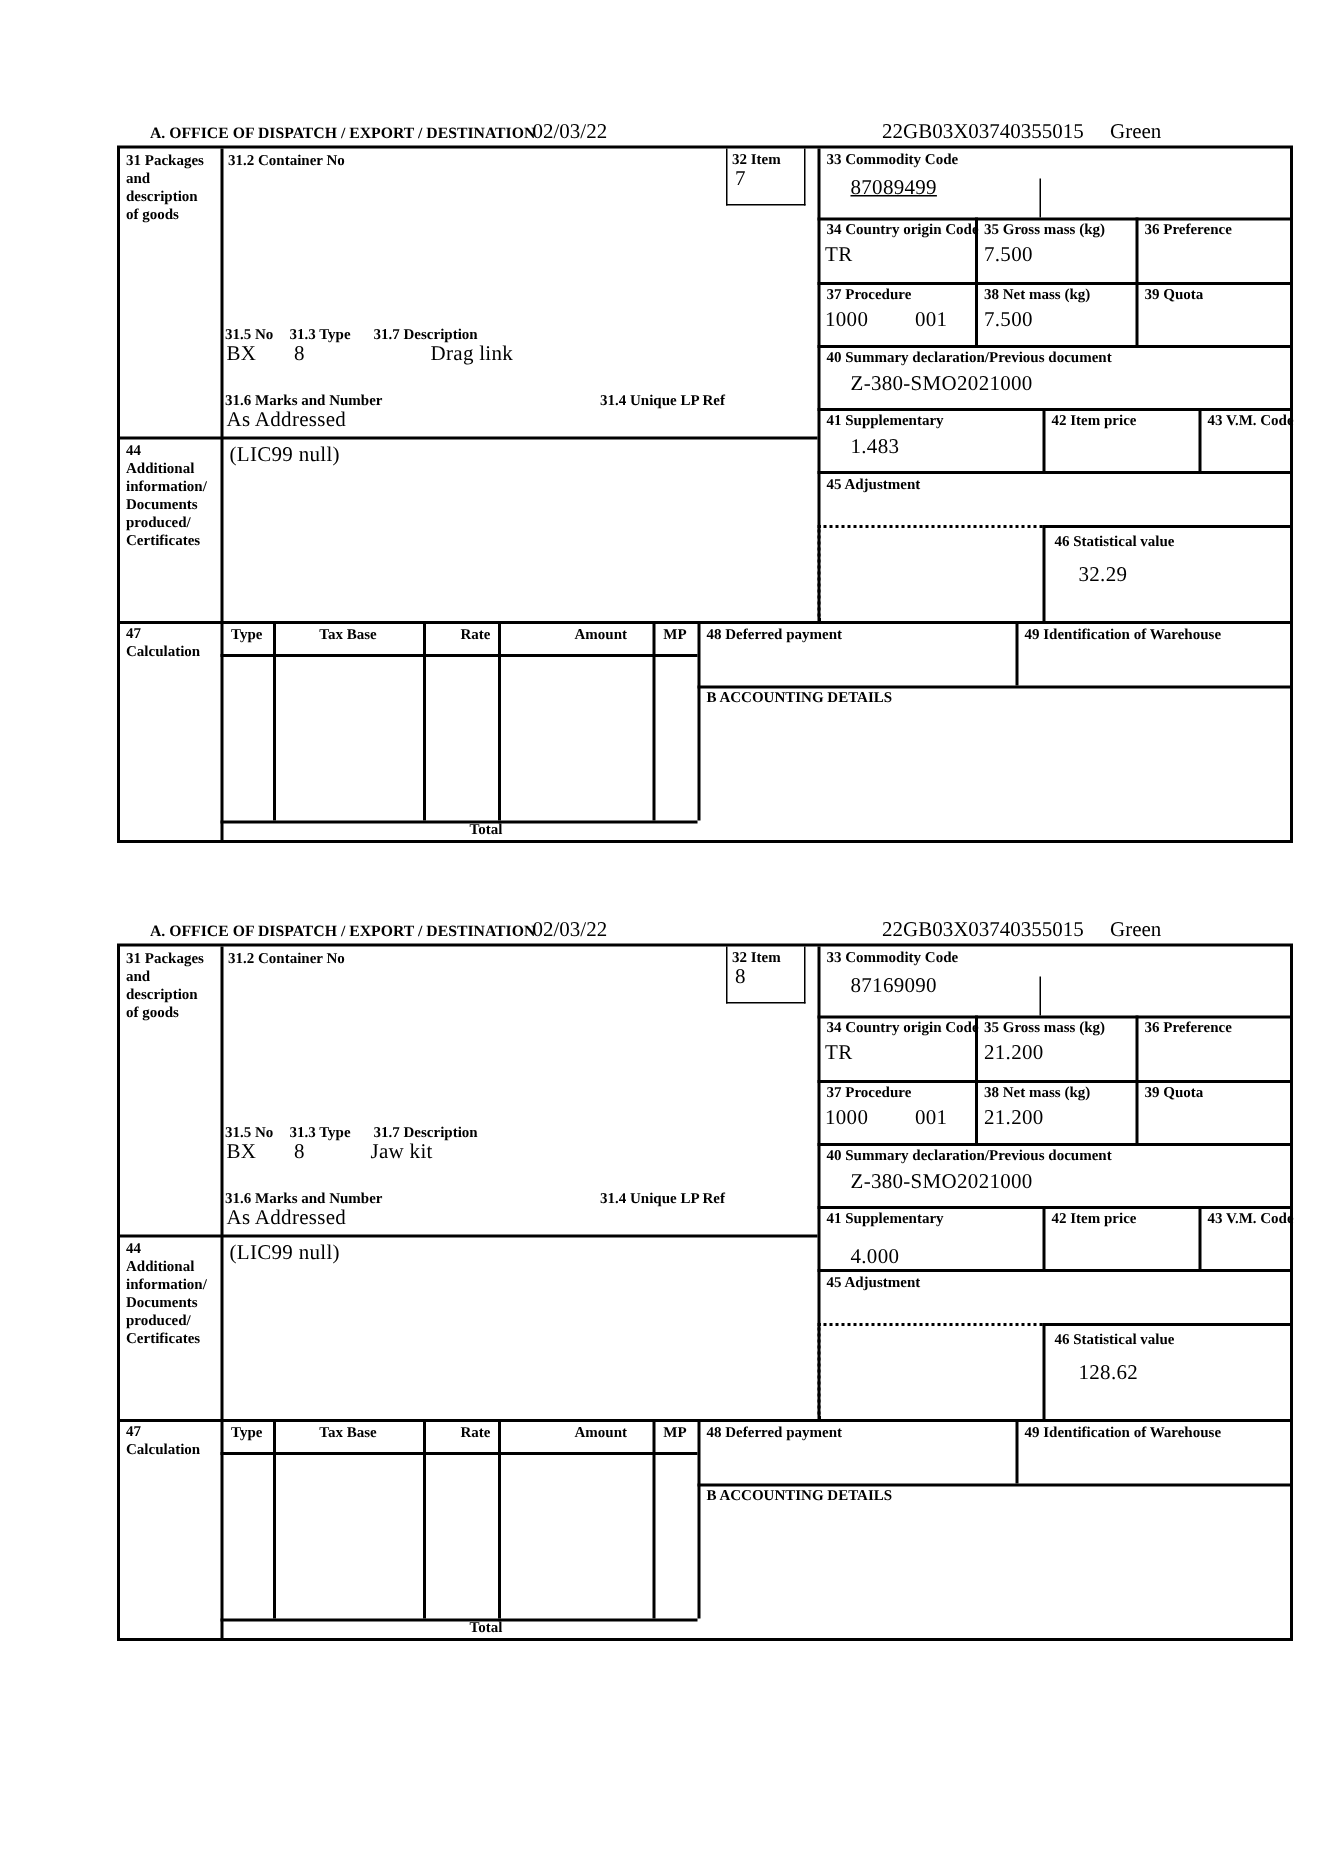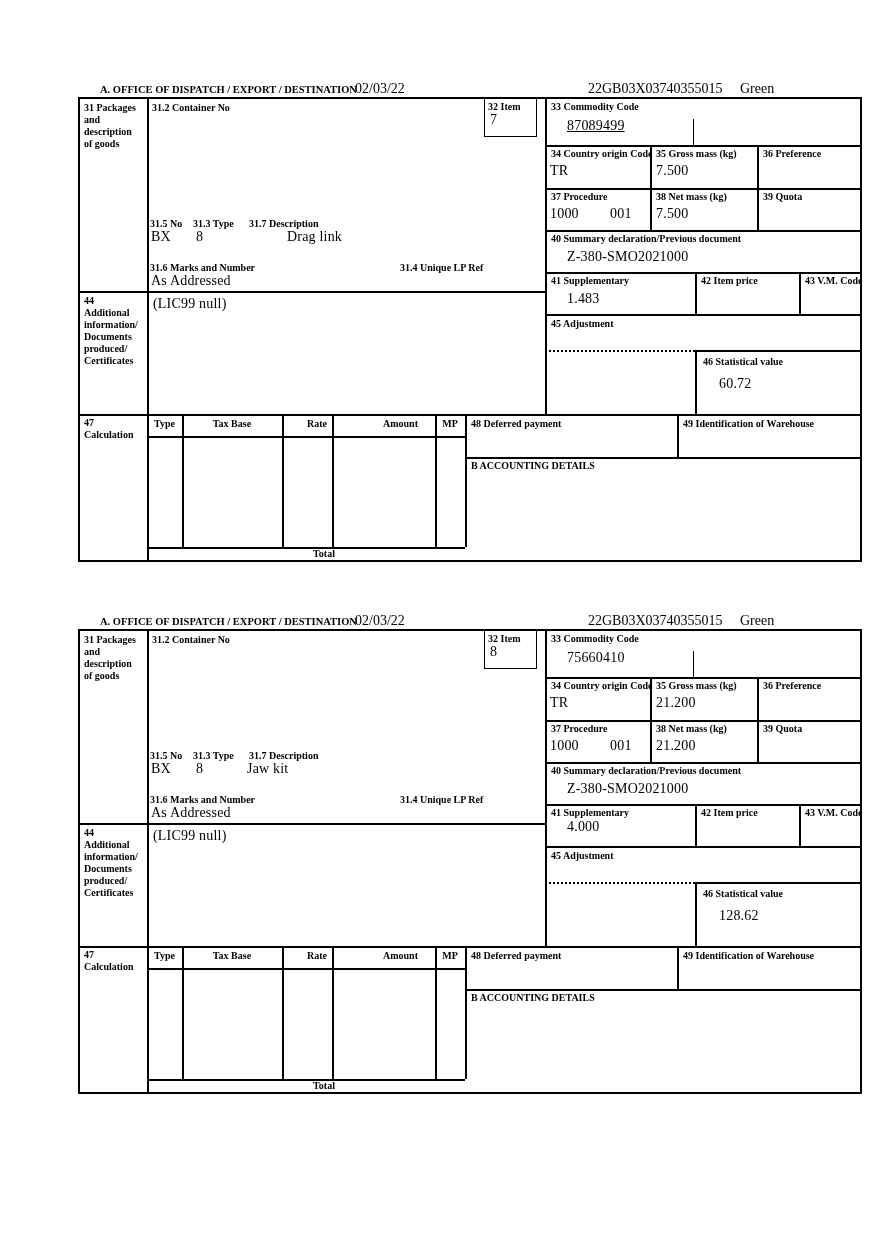--- a/index.html
+++ b/index.html
@@ -117,21 +117,21 @@
       <div class="vl" style="left:615px;top:173px;height:42px;"></div>
       <div class="vl" style="left:719px;top:173px;height:42px;"></div>
       <div class="hl" style="left:465px;top:215px;width:315px;"></div>
 
       <div class="lbl" style="left:471px;top:219px;">45 Adjustment</div>
       <div class="dot-h" style="left:465px;top:251px;width:150px;"></div>
       <div class="dot-v" style="left:465px;top:251px;height:64px;"></div>
 
       <div class="stat-box" style="height:64px;">
         <div class="lbl" style="left:6px;top:4px;">46 Statistical value</div>
-        <div class="val" style="left:22px;top:24px;">60.72</div>
+        <div class="val" style="left:22px;top:24px;">32.29</div>
       </div>
 
       <div class="vl" style="left:385px;top:315px;height:133px;"></div>
       <div class="vl" style="left:102px;top:315px;height:133px;"></div>
       <div class="vl" style="left:202px;top:315px;height:133px;"></div>
       <div class="vl" style="left:252px;top:315px;height:133px;"></div>
       <div class="vl" style="left:355px;top:315px;height:133px;"></div>
       <div class="hl" style="left:67px;top:337px;width:318px;"></div>
       <div class="colhead" style="left:67px;width:35px;">Type</div>
       <div class="colhead" style="left:102px;width:100px;">Tax Base</div>
@@ -192,21 +192,21 @@
       <div class="val" style="left:116px;top:130px;">8</div>
       <div class="val" style="left:167px;top:130px;">Jaw kit</div>
 
       <div class="lbl" style="left:70px;top:163px;">31.6 Marks and Number</div>
       <div class="lbl" style="left:320px;top:163px;">31.4 Unique LP Ref</div>
       <div class="val" style="left:71px;top:174px;">As Addressed</div>
 
       <div class="val" style="left:73px;top:197px;">(LIC99 null)</div>
 
       <div class="lbl" style="left:471px;top:2px;">33 Commodity Code</div>
-      <div class="val" style="left:487px;top:19px;">75660410</div>
+      <div class="val" style="left:487px;top:19px;">87169090</div>
       <div class="vl1" style="left:613px;top:20px;height:26px;"></div>
       <div class="hl" style="left:465px;top:46px;width:315px;"></div>
 
       <div class="lbl" style="left:471px;top:49px;">34 Country origin Code</div>
       <div class="val" style="left:470px;top:64px;">TR</div>
       <div class="lbl" style="left:576px;top:49px;">35 Gross mass (kg)</div>
       <div class="val" style="left:576px;top:64px;">21.200</div>
       <div class="lbl" style="left:683px;top:49px;">36 Preference</div>
       <div class="vl" style="left:570px;top:46px;height:85px;"></div>
       <div class="vl" style="left:677px;top:46px;height:85px;"></div>
@@ -218,21 +218,21 @@
       <div class="lbl" style="left:576px;top:92px;">38 Net mass (kg)</div>
       <div class="val" style="left:576px;top:107px;">21.200</div>
       <div class="lbl" style="left:683px;top:92px;">39 Quota</div>
       <div class="hl" style="left:465px;top:131px;width:315px;"></div>
 
       <div class="lbl" style="left:471px;top:134px;">40 Summary declaration/Previous document</div>
       <div class="val" style="left:487px;top:150px;">Z-380-SMO2021000</div>
       <div class="hl" style="left:465px;top:173px;width:315px;"></div>
 
       <div class="lbl" style="left:471px;top:176px;">41 Supplementary</div>
-      <div class="val" style="left:487px;top:188px;">4.000</div>
+      <div class="val" style="left:487px;top:200px;">4.000</div>
       <div class="lbl" style="left:621px;top:176px;">42 Item price</div>
       <div class="lbl" style="left:725px;top:176px;">43 V.M. Code</div>
       <div class="vl" style="left:615px;top:173px;height:42px;"></div>
       <div class="vl" style="left:719px;top:173px;height:42px;"></div>
       <div class="hl" style="left:465px;top:215px;width:315px;"></div>
 
       <div class="lbl" style="left:471px;top:219px;">45 Adjustment</div>
       <div class="dot-h" style="left:465px;top:251px;width:150px;"></div>
       <div class="dot-v" style="left:465px;top:251px;height:64px;"></div>
 

